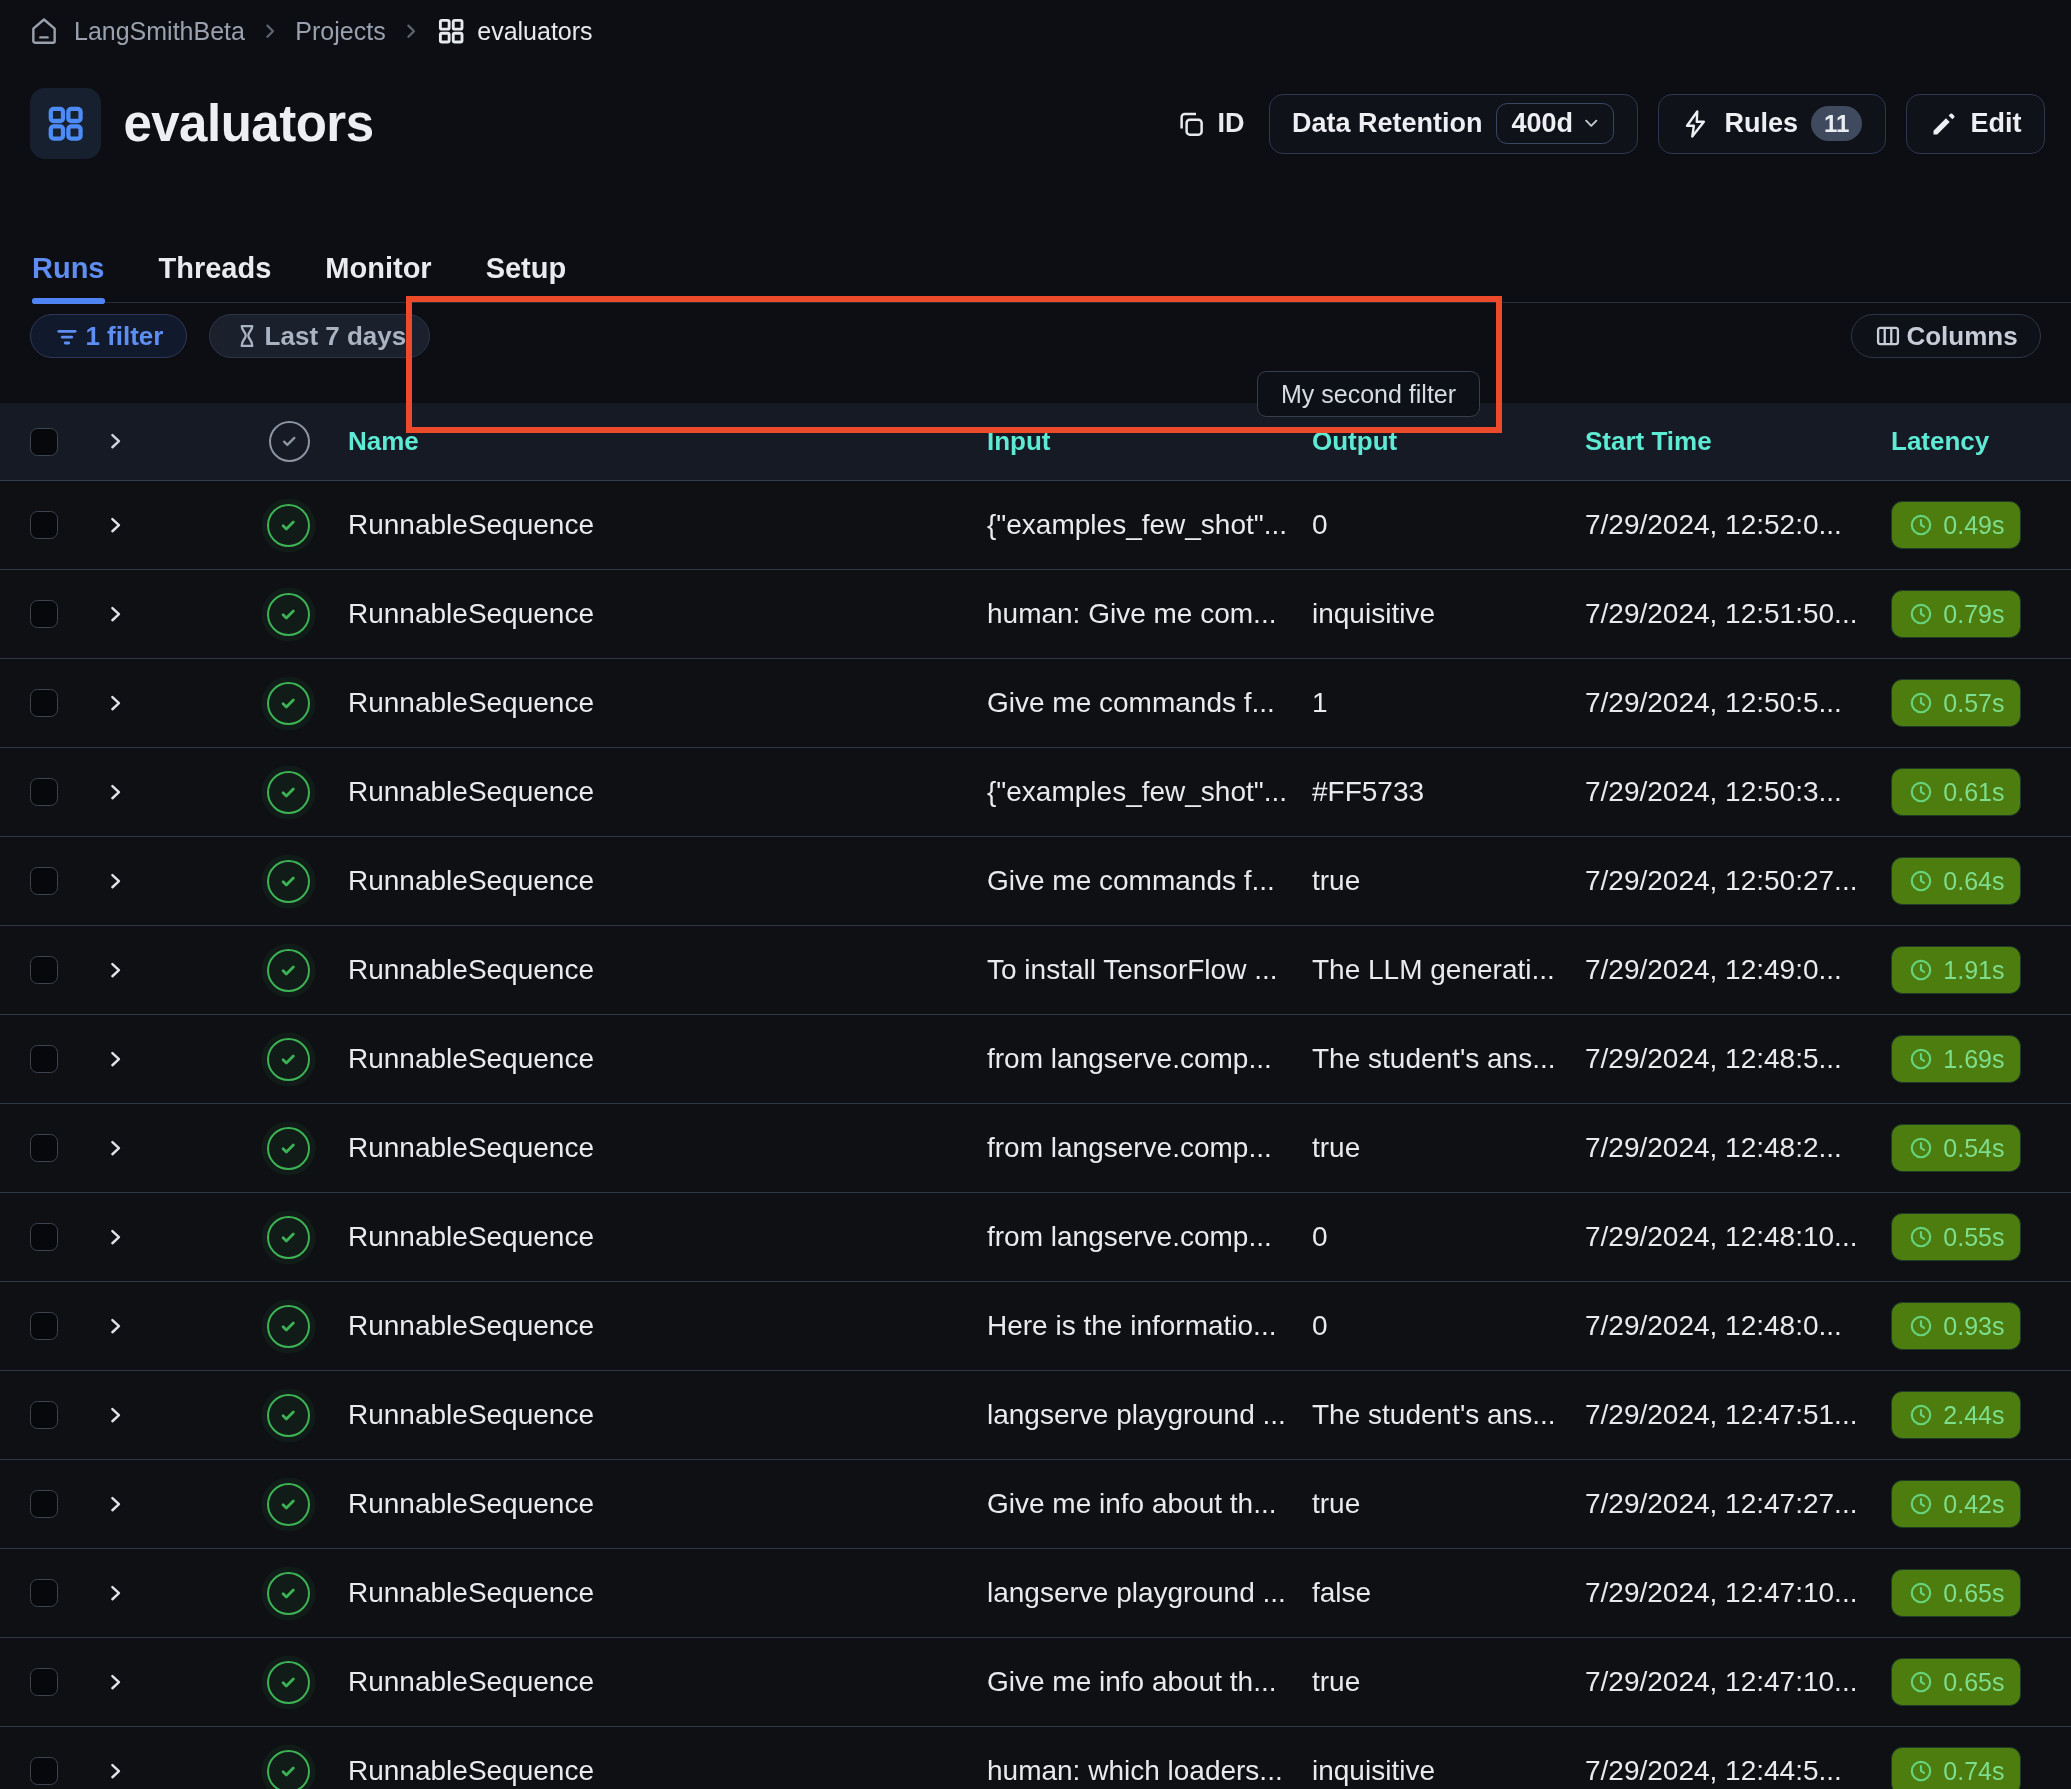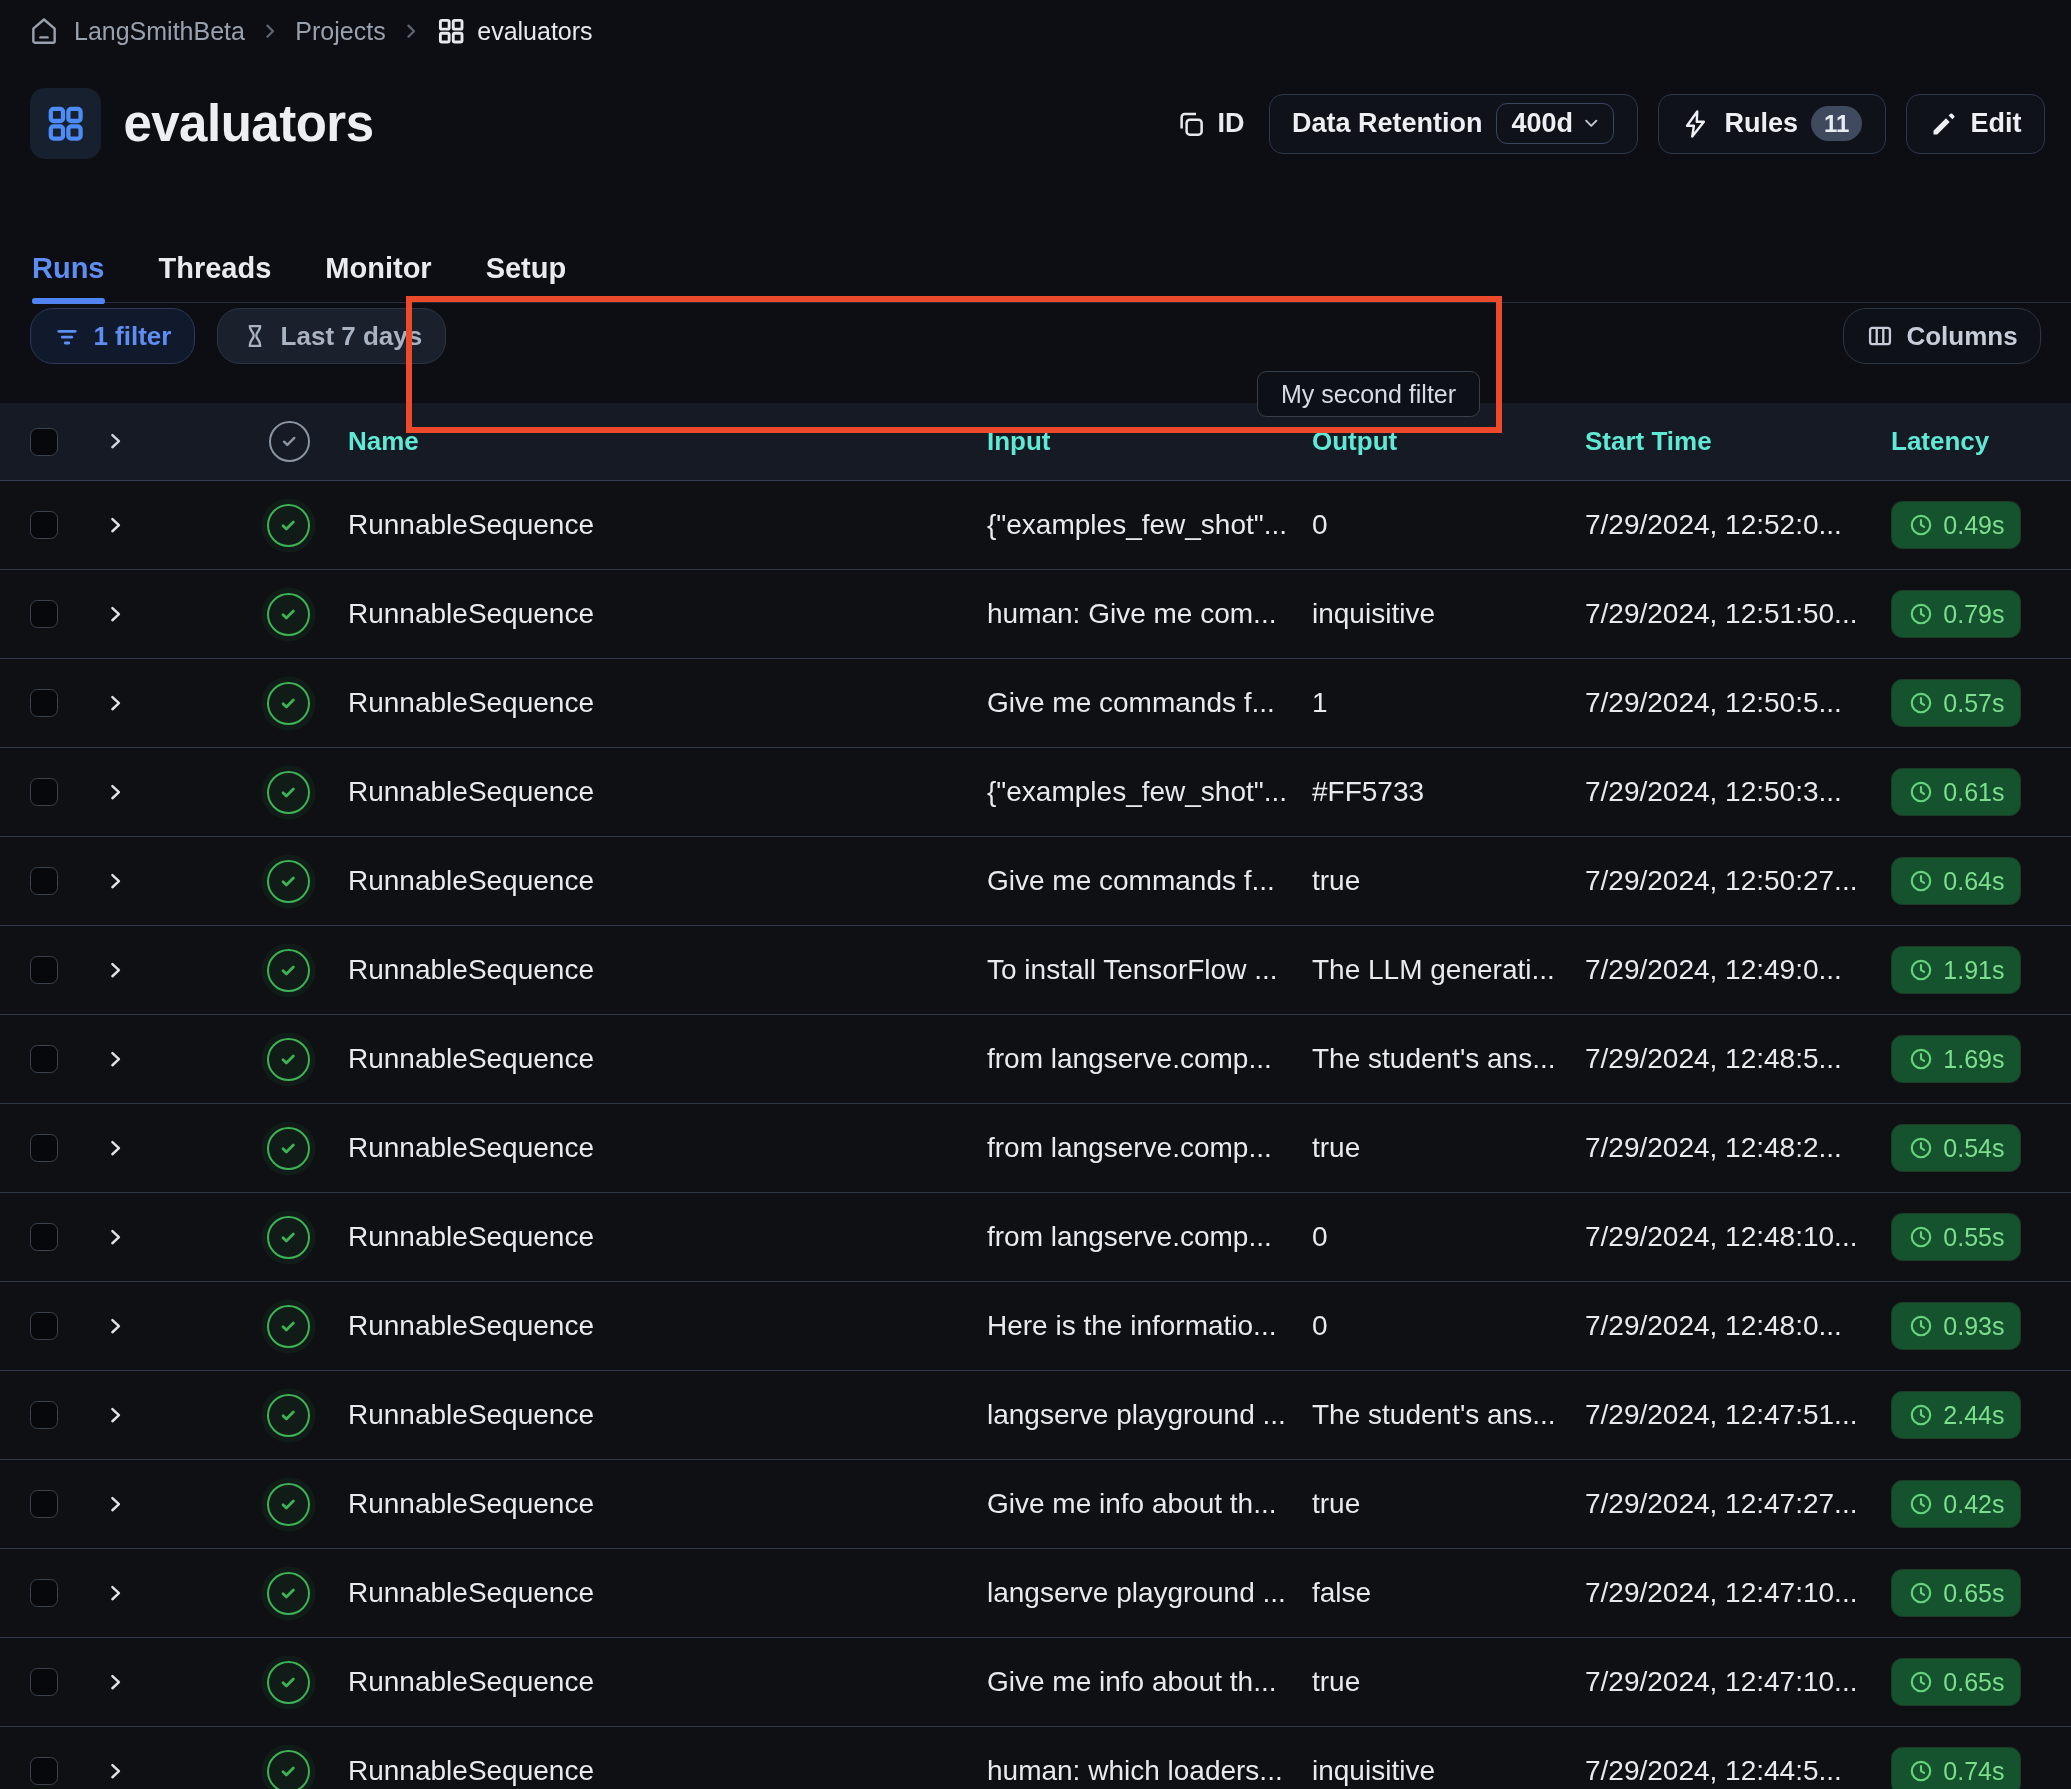--- a/index.html
+++ b/index.html
@@ -34,21 +34,21 @@
   .count-badge { background:#3f4a5e; color:#e9ecf0; font-size:24px; font-weight:600; padding:3.7px 13px; border-radius:931px; }
 
   
   .tabs { position:absolute; top:234px; left:32px; right:0; height:69px; border-bottom:1.9px solid #272e3a; display:flex; gap:54px; }
   .tab { position:relative; display:flex; align-items:center; font-size:29px; font-weight:700; color:#e9ebee; cursor:pointer; }
   .tab.active { color:#5f8ef2; }
   .tab.active::after { content:''; position:absolute; left:0; right:0; bottom:-1.9px; height:5.6px; border-radius:2.8px; background:#4f84f2; }
 
   
   .toolbar { position:absolute; top:308px; left:30px; right:30px; height:56px; display:flex; align-items:center; gap:22.4px; }
-  .tool-btn { height:56px; display:flex; align-items:center; gap:12px; border-radius:23px; font-size:26px; font-weight:600; padding:0 22.4px; cursor:pointer; }
+  .tool-btn { height:44px; display:flex; align-items:center; gap:4px; border-radius:23px; font-size:26px; font-weight:600; padding:0 22.4px; cursor:pointer; }
   .filter-btn { border:1.9px solid #2c3a57; background:#111a2c; color:#5f8ef2; }
   .range-btn { border:1.9px solid #2d3646; background:#1a212d; color:#aab3c1; }
   .segmented { display:flex; align-items:stretch; height:56px; border:1.9px solid #323c4c; border-radius:13px; overflow:hidden; }
   .seg { display:flex; align-items:center; padding:0 23px; font-size:25px; color:#ccd3df; border-right:1.9px solid #323c4c; cursor:pointer; white-space:nowrap; }
   .seg:last-child { border-right:none; }
   .seg.seg-active { background:#1a2334; }
   .seg.seg-more { background:#242e42; color:#aab3bf; padding:0 17.7px; }
   .columns-btn { margin-left:auto; border:1.9px solid #2d3646; background:rgba(20,26,38,.3); color:#c6cdd9; }
 
   
@@ -66,21 +66,21 @@
   .cell-chev { flex:0 0 78px; display:flex; justify-content:flex-end; padding-right:11.2px; }
   .cell-status { flex:0 0 172px; display:flex; justify-content:flex-end; }
   .cell-name { flex:0 0 677px; padding-left:38px; white-space:nowrap; overflow:hidden; }
   .cell-input { flex:0 0 325px; white-space:nowrap; overflow:hidden; }
   .cell-output { flex:0 0 273px; white-space:nowrap; overflow:hidden; }
   .cell-start { flex:0 0 306px; white-space:nowrap; overflow:hidden; }
   .cell-latency { flex:1; display:flex; justify-content:flex-start; }
   .checkbox { width:28px; height:28px; border-radius:7.5px; border:1.9px solid #3c444f; background:#07080c; cursor:pointer; }
   .status-ok { width:43px; height:43px; border-radius:50%; border:2.8px solid #3cb254; background:rgba(60,178,84,.07); box-shadow:0 0 0 5.6px rgba(60,178,84,.07); display:flex; align-items:center; justify-content:center; }
   .status-head { width:41px; height:41px; border-radius:50%; border:2.3px solid #8b94a3; display:flex; align-items:center; justify-content:center; }
-  .latency-badge { display:inline-flex; align-items:center; gap:9.3px; height:48px; padding:0 16px; border-radius:11.2px; border:1.9px solid #1e3b28; background:#14532d; color:#7ddf8d; font-size:25px; }
+  .latency-badge { display:inline-flex; align-items:center; gap:9.3px; height:48px; padding:0 16px; border-radius:11.2px; border:1.9px solid #1e3b28; background:#4d7c0f; color:#7ddf8d; font-size:25px; }
 </style>
 </head>
 <body>
 
 <div class="breadcrumb">
   <span>
     <svg width="32" height="32" viewBox="0 0 24 24" fill="none" stroke="#99a1ae" stroke-width="1.8" stroke-linejoin="round" stroke-linecap="round">
         <path d="M4 10.2 12 3.4l8 6.8V19.6a1.2 1.2 0 0 1-1.2 1.2H5.2A1.2 1.2 0 0 1 4 19.6Z"></path>
         <path d="M9.3 16.8h5.4"></path>
       </svg>

